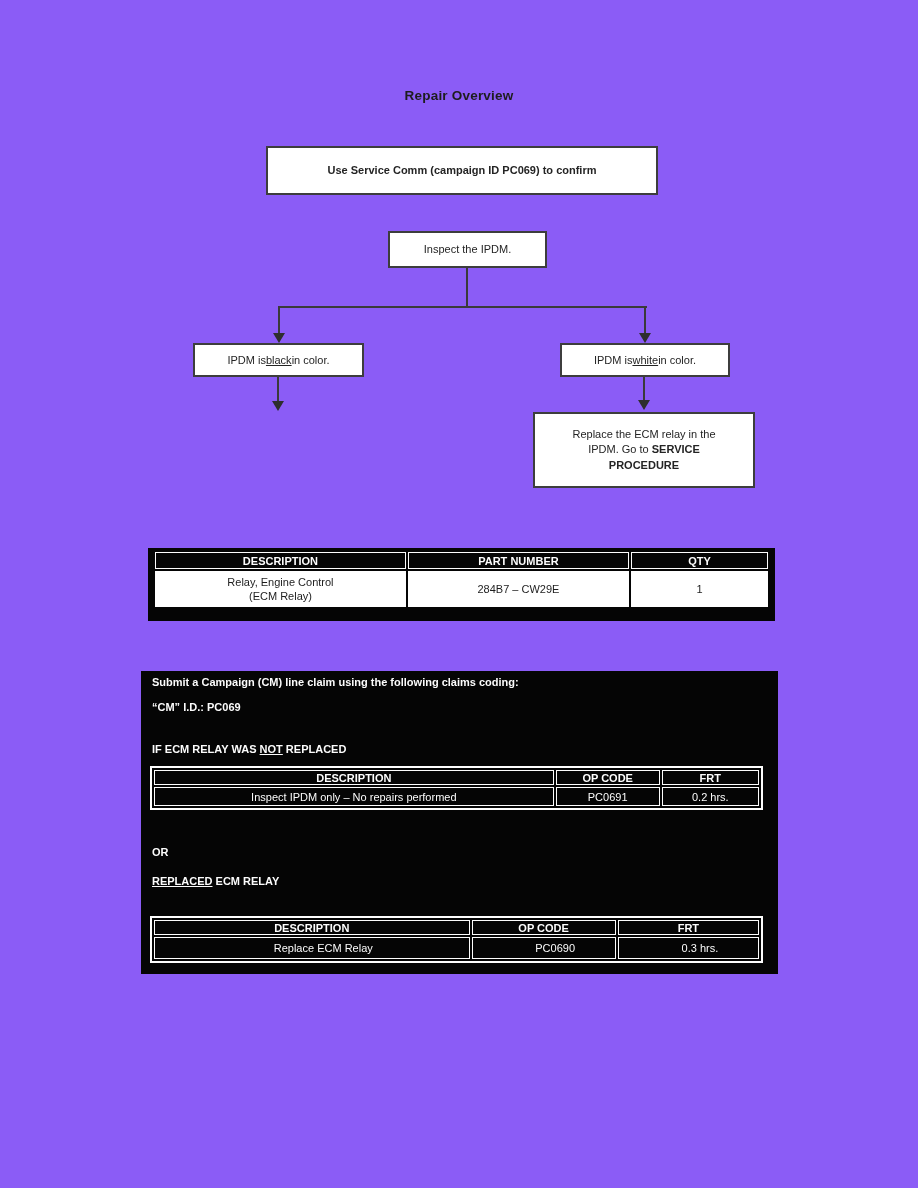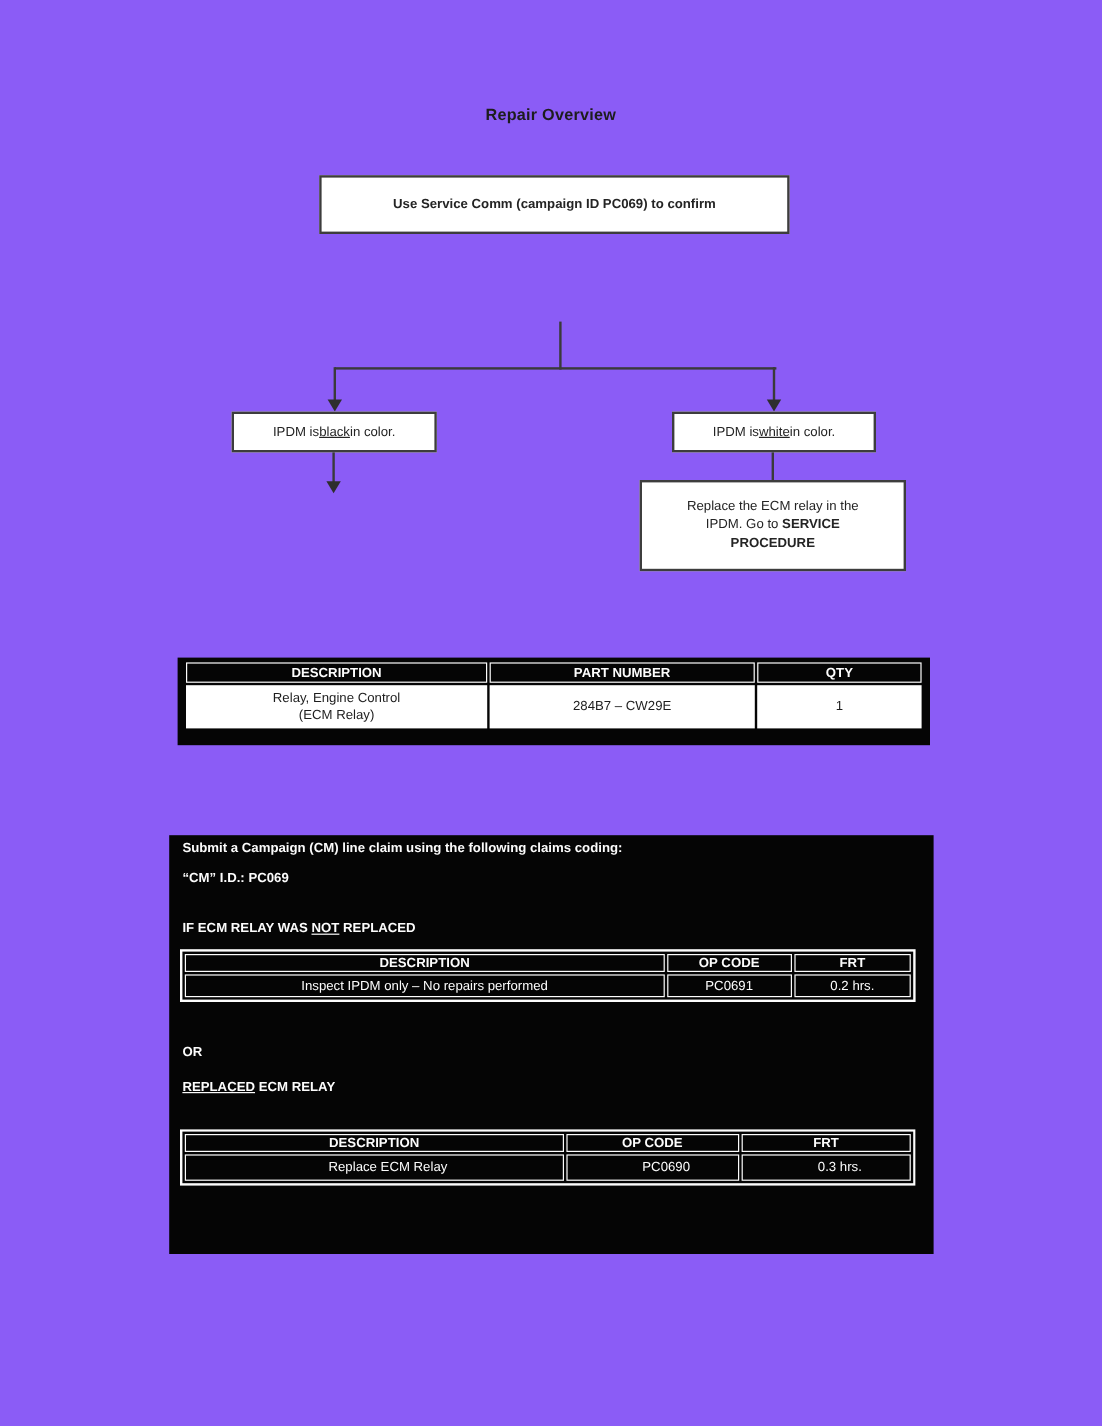--- a/index.html
+++ b/index.html
@@ -14,21 +14,21 @@
   }
   .fc-box {
     position:absolute; border:2px solid #3d3d3d; background:#fff;
     display:flex; flex-direction:column; align-items:center; justify-content:center;
     text-align:center; font-size:11px; line-height:15px; color:#242424;
   }
   .fc-confirm { left:266px; top:146px; width:392px; height:49px; font-weight:bold; }
   .fc-inspect { left:388px; top:231px; width:159px; height:37px; }
   .fc-branch-left  { left:193px; top:343px; width:171px; height:34px; flex-direction:row; }
   .fc-branch-right { left:560px; top:343px; width:170px; height:34px; flex-direction:row; }
-  .fc-replace { left:533px; top:400px; width:222px; height:76px; line-height:15.5px; padding:0 23px; }
+  .fc-replace { left:533px; top:412px; width:222px; height:76px; line-height:15.5px; padding:0 23px; }
   .dbl-outer { position:absolute; left:167px; top:410px; width:225px; height:82px;
     border:3px solid #2f2f2f; padding:3px; background:#fff; }
   .dbl-inner { border:2px solid #2f2f2f; width:100%; height:100%;
     display:flex; flex-direction:column; justify-content:center; text-align:center;
     font-size:11px; line-height:15px; color:#242424; }
   .vline { position:absolute; width:2px; background:#3a3a3a; }
   .hline { position:absolute; height:2px; background:#3a3a3a; }
   .arrowhead { position:absolute; width:0; height:0;
     border-left:6px solid transparent; border-right:6px solid transparent;
     border-top:10px solid #2e2e2e; }
@@ -38,22 +38,22 @@
   
   .parts-frame { position:absolute; left:148px; top:548px; width:627px; height:73px;
     background:#050505; padding:2px 5px; }
   .parts-frame table { width:100%; border-collapse:separate; border-spacing:2px; }
   .parts-frame th { background:#050505; border:1px solid #fdfdfd; color:#fdfdfd;
     font-size:11px; font-weight:bold; height:17px; text-align:center; }
   .parts-frame td { background:#ffffff; color:#1d1d1d; font-size:11px; height:36px;
     text-align:center; line-height:14px; }
 
   
-  .claims { position:absolute; left:141px; top:671px; width:637px; height:349px;
-    background:#050505; color:#fcfcfc;margin-top:25px; }
+  .claims { position:absolute; left:141px; top:671px; width:637px; height:303px;
+    background:#050505; color:#fcfcfc; }
   .claims .txt { position:absolute; left:11px; font-size:11px; font-weight:bold; white-space:nowrap; }
   .clip { height:12px; line-height:12px; overflow:hidden; }
   .claims-table-wrap { position:absolute; left:9px; width:613px; }
   .claims table { width:100%; border:2px solid #fdfdfd; border-collapse:separate;
     border-spacing:2px; background:#050505; }
   .claims th, .claims td { border:1px solid #fdfdfd; font-size:11px; text-align:center; color:#fcfcfc; }
   .claims th { font-weight:bold; height:15px; }
   .claims td { height:19px; }
   .t2wrap { top:245px; height:48px; overflow:hidden; }
   .t2wrap td { height:22px;padding-left:23px; }
@@ -62,20 +62,21 @@
 <body>
 
 <div class="page">
 
   <div class="doc-title">Repair Overview</div>
 
   <div class="fc-box fc-confirm">
     <div>Use Service Comm (campaign ID PC069) to confirm</div>
   </div>
 
+  <div class="fc-box fc-inspect">Inspect the IPDM.</div>
 
   <div class="vline" style="left:466px; top:268px; height:40px;"></div>
   <div class="hline" style="left:279px; top:306px; width:368px;"></div>
 
   <div class="vline" style="left:278px; top:306px; height:28px;"></div>
   <div class="arrowhead" style="left:273px; top:333px;"></div>
 
   <div class="vline" style="left:644px; top:306px; height:28px;"></div>
   <div class="arrowhead" style="left:639px; top:333px;"></div>
 

